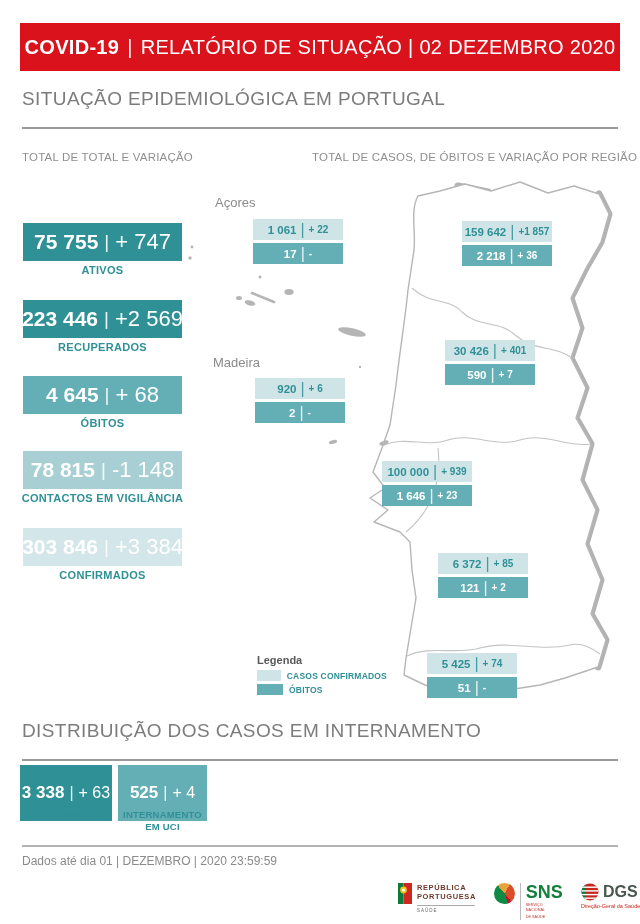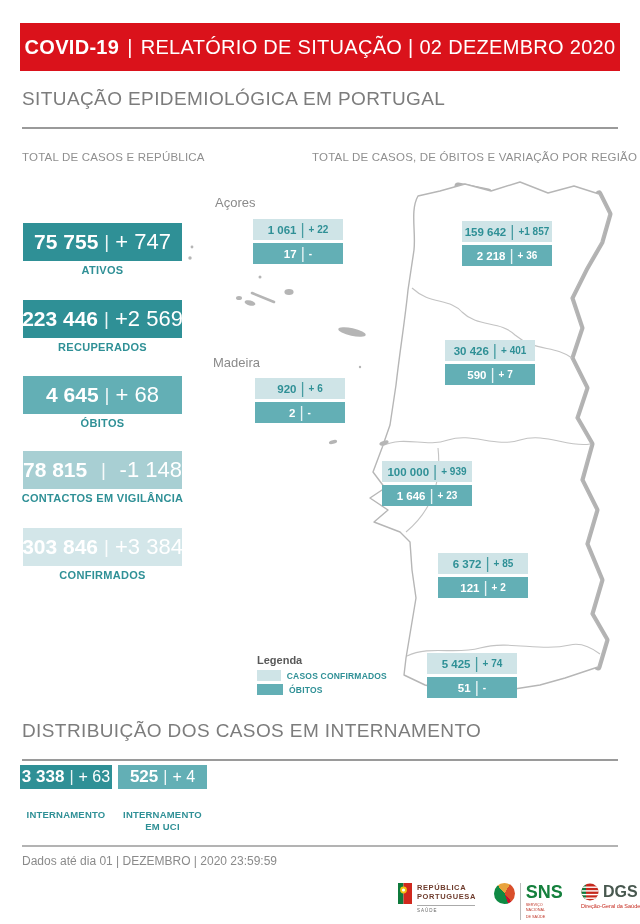--- a/index.html
+++ b/index.html
@@ -31,21 +31,21 @@
   
   .statbox{
     left:23px;width:159px;height:38px;color:#fff;
     display:flex;align-items:center;justify-content:center;white-space:nowrap;
   }
   .statbox .v{font-weight:700;font-size:21px;}
   .statbox .sep::before{content:"|";font-weight:300;font-size:19px;opacity:.9;margin:0 6px;}
   .statbox .d{font-weight:300;font-size:22px;}
   .bg-dark{background:var(--teal_dark,#2f9096);}
   .bg-med{background:var(--teal_medium,#63afb5);}
-  .bg-light{background:var(--teal_light,#a8cfd3);justify-content:space-between;}
+  .bg-light{background:var(--teal_light,#a8cfd3);}
   .bg-xlight{background:var(--teal_xlight,#d3e6e9);}
   .stat-label{
     left:-10px;width:225px;text-align:center;color:var(--teal_dark,#2f9096);
     font-weight:700;font-size:11px;letter-spacing:.3px;white-space:nowrap;
   }
 
   
   .map-svg{left:180px;top:180px;pointer-events:none;}
   .geo-label{color:#8a8a8a;font-size:13px;}
 
@@ -63,21 +63,21 @@
 
   
   .legend{left:257px;top:654px;width:130px;}
   .legend .t{font-weight:700;font-size:11px;color:#595959;margin-bottom:4px;}
   .legend .row{display:flex;align-items:center;margin-bottom:3px;}
   .legend .sw{width:26px;height:11px;margin-right:6px;}
   .legend .lb{font-size:8.5px;font-weight:700;color:var(--teal_dark,#2f9096);letter-spacing:.2px;white-space:nowrap;}
 
   
   .intbox{
-    height:24px;color:#fff;display:flex;align-items:center;justify-content:center;white-space:nowrap;
+    height:56px;color:#fff;display:flex;align-items:center;justify-content:center;white-space:nowrap;
   }
   .intbox .v{font-weight:700;font-size:17px;}
   .intbox .sep::before{content:"|";font-weight:300;font-size:16px;opacity:.9;margin:0 5px;}
   .intbox .d{font-weight:300;font-size:16px;}
   .int-label{
     text-align:center;color:var(--teal_dark,#2f9096);font-weight:700;font-size:9.5px;
     letter-spacing:.2px;line-height:1.25;
   }
 
   
@@ -103,21 +103,21 @@
 <body>
 
 <div class="abs banner">
   <span class="b">COVID-19</span>
   <span class="sep"></span>
   <span class="r">RELATÓRIO DE SITUAÇÃO | 02 DEZEMBRO 2020</span>
 </div>
 
 <div class="abs sec-title" style="top:88px;">SITUAÇÃO EPIDEMIOLÓGICA EM PORTUGAL</div>
 
-<div class="abs col-head" style="left:22px;top:151px;">TOTAL DE CASOS E REPÚBLICA</div>
+<div class="abs col-head" style="left:22px;top:151px;">TOTAL DE TOTAL E VARIAÇÃO</div>
 <div class="abs col-head" style="left:312px;top:151px;">TOTAL DE CASOS, DE ÓBITOS E VARIAÇÃO POR REGIÃO</div>
 
 <div class="abs statbox bg-dark" style="top:223px;">
   <span class="v">75 755</span>
   <span class="sep"></span>
   <span class="d">+ 747</span>
 </div>
 <div class="abs stat-label" style="top:264px;">ATIVOS</div>
 
 <div class="abs statbox bg-dark" style="top:300px;">

